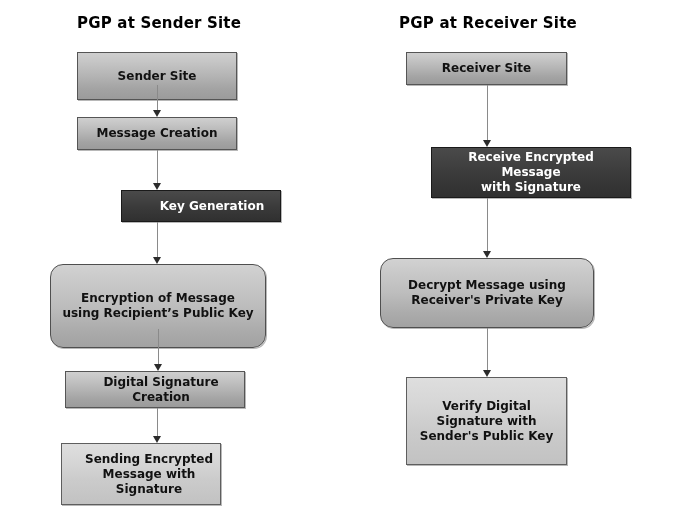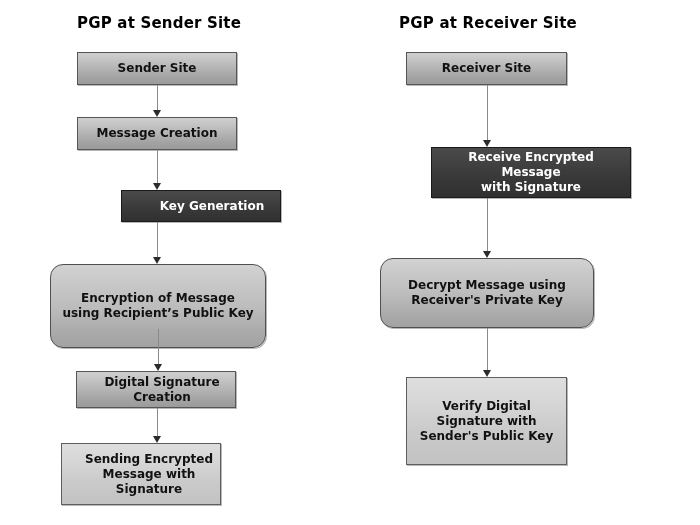--- a/index.html
+++ b/index.html
@@ -86,34 +86,34 @@
     border-right: 4px solid transparent;
     border-top: 7px solid #2b2b2b;
   }
 </style>
 </head>
 <body>
 
 <div id="canvas">
     <div class="col-title" style="left: 397px; top: 14px; width: 182px;">PGP at Receiver Site</div>
     <div class="col-title" style="left: 77px; top: 14px; width: 160px;">PGP at Sender Site</div>
-    <div class="node" style="left: 77px; top: 52px; width: 160px; height: 33px;">
+    <div class="node" style="left: 77px; top: 52px; width: 160px; height: 48px;">
       <span class="label">Sender Site</span>
     </div>
     <div class="node" style="left: 77px; top: 117px; width: 160px; height: 33px;">
       <span class="label">Message Creation</span>
     </div>
     <div class="node dark" style="left: 77px; top: 190px; width: 160px; height: 32px; padding-left: 28px;">
       <span class="label">Key Generation</span>
     </div>
     <div class="node rounded" style="left: 50px; top: 264px; width: 216px; height: 84px;">
       <span class="label">Encryption of Message
 using Recipient’s Public Key</span>
     </div>
-    <div class="node" style="left: 76px; top: 371px; width: 160px; height: 37px; padding-left: 18px;">
+    <div class="node" style="left: 65px; top: 371px; width: 180px; height: 37px; padding-left: 18px;">
       <span class="label">Digital Signature
 Creation</span>
     </div>
     <div class="node light" style="left: 61px; top: 443px; width: 160px; height: 62px; padding-left: 22px;">
       <span class="label">Sending Encrypted
 Message with
 Signature</span>
     </div>
     <div class="node" style="left: 406px; top: 52px; width: 161px; height: 33px;">
       <span class="label">Receiver Site</span>

